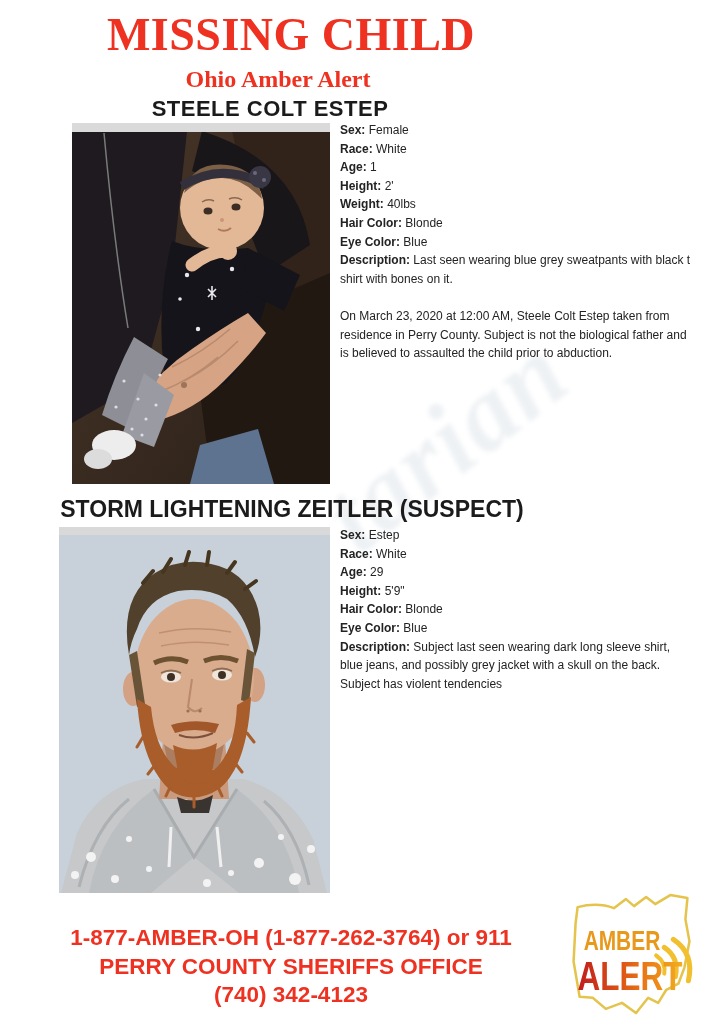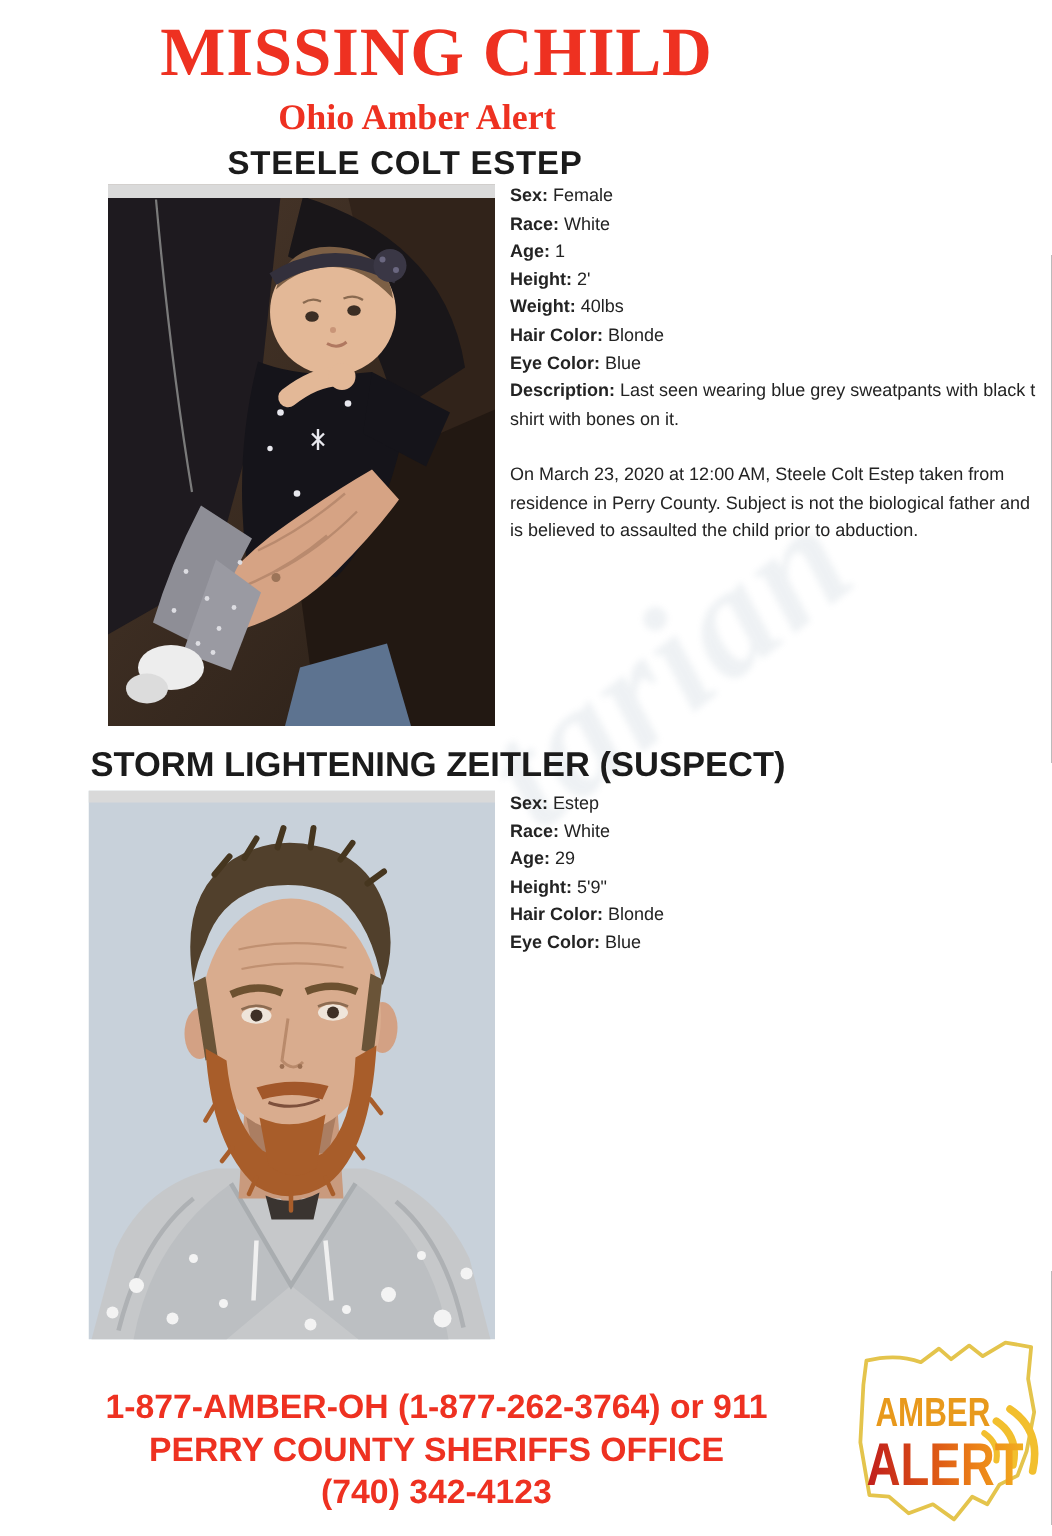--- a/index.html
+++ b/index.html
@@ -260,20 +260,24 @@
       <span class="dv">5'9"</span>
     </div>
     <div class="detail-row">
       <span class="dl">Hair Color:</span>
       <span class="dv">Blonde</span>
     </div>
     <div class="detail-row">
       <span class="dl">Eye Color:</span>
       <span class="dv">Blue</span>
     </div>
+    <div class="detail-row">
+      <span class="dl">Description:</span>
+      <span class="dv">Subject last seen wearing dark long sleeve shirt, blue jeans, and possibly grey jacket with a skull on the back. Subject has violent tendencies</span>
+    </div>
   </div>
 
   <div class="abs footer">
     <div>1-877-AMBER-OH (1-877-262-3764) or 911</div>
     <div>PERRY COUNTY SHERIFFS OFFICE</div>
     <div>(740) 342-4123</div>
   </div>
 
   <div class="abs logo">
     <svg viewBox="0 0 140 132">

